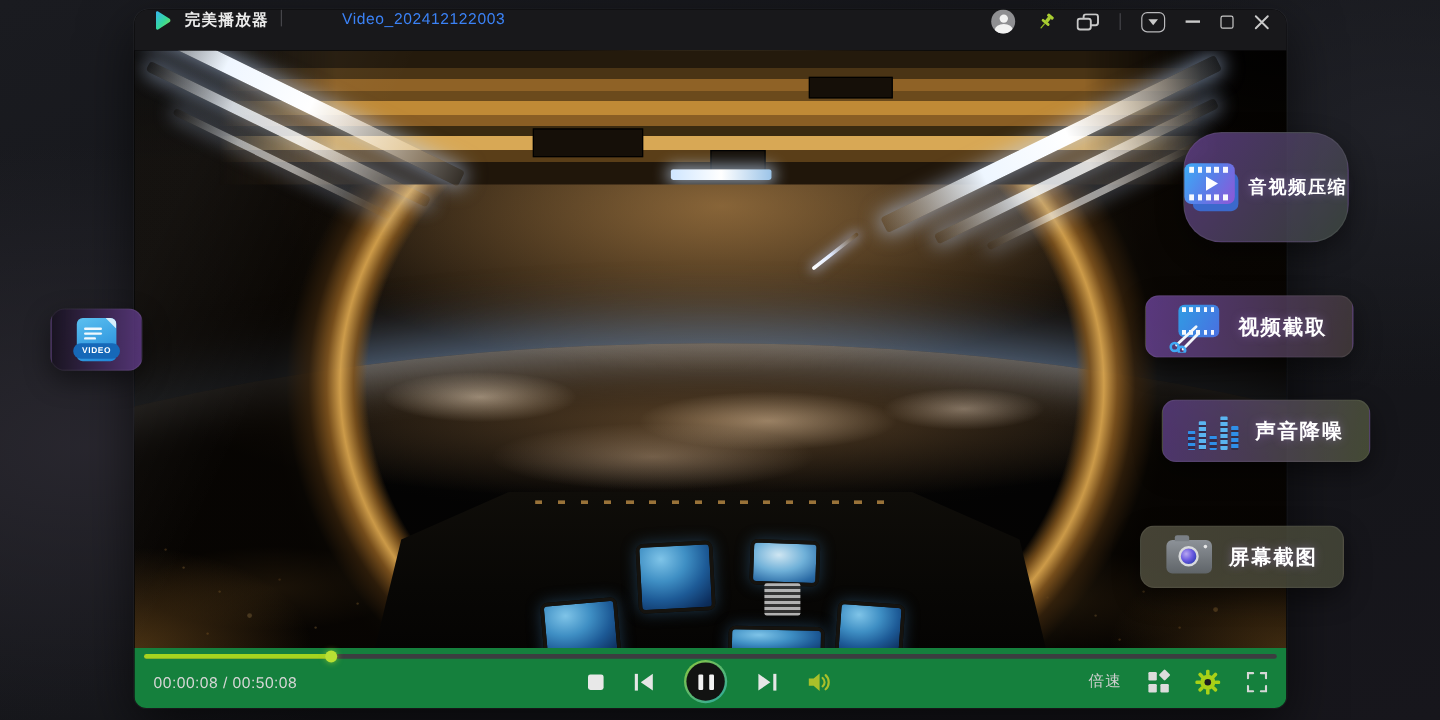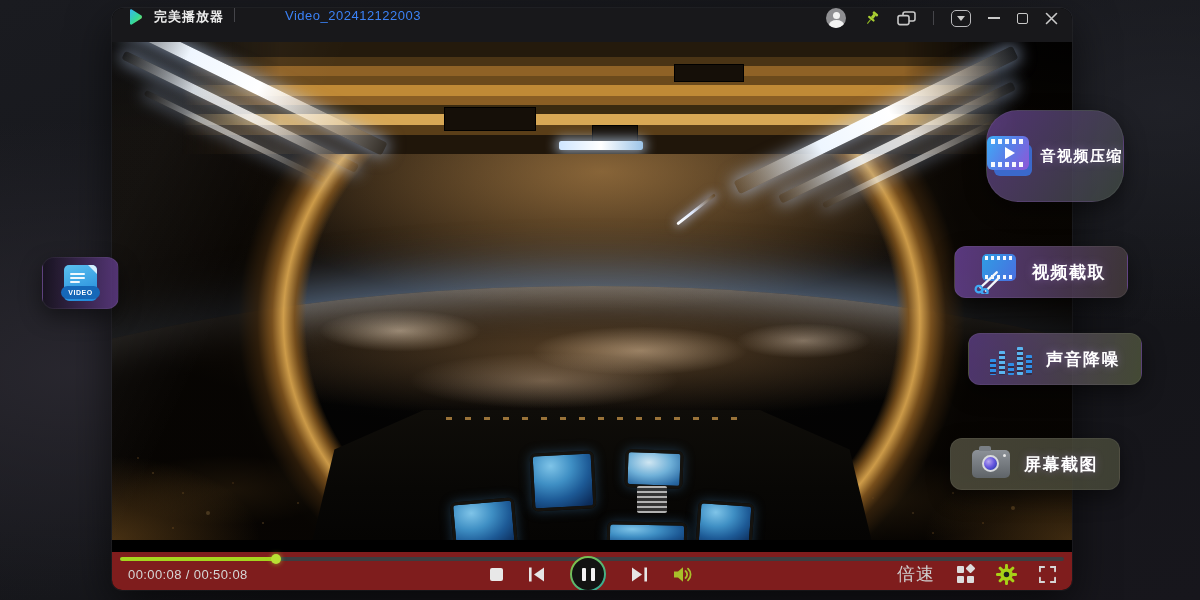--- a/index.html
+++ b/index.html
@@ -144,36 +144,36 @@
   .screen.s2 { left:313px; top:40px; width:58px; height:38px; transform:rotate(2deg);
     background:radial-gradient(120% 120% at 40% 30%, #cfe6f2 0%, #6fb0d8 35%, #2a6aa4 65%, #0d2f5e 100%); }
   .screen.s3 { left:140px; top:90px; width:64px; height:52px; transform:rotate(-5deg); }
   .screen.s4 { left:295px; top:112px; width:80px; height:28px; transform:rotate(1deg); }
   .screen.s5 { left:385px; top:92px; width:56px; height:46px; transform:rotate(4deg); }
   .panel { position:absolute; left:325px; top:76px; width:30px; height:27px; border-radius:2px;
     background:repeating-linear-gradient(180deg,#cfcfcf 0 2px, #3a3a3a 2px 5px); opacity:.85; }
   .glare { background:linear-gradient(115deg, rgba(255,255,255,.05) 0 8%, transparent 20%); }
 
   
-  .controls { position:absolute; left:0; right:0; bottom:0; height:38px; background:#7f1d1d; z-index:30; }
+  .controls { position:absolute; left:0; right:0; bottom:0; height:50px; background:#15803d; z-index:30; }
   .progress { position:absolute; top:5px; left:8px; right:8px; height:4px; border-radius:2px; background:#3c3d40; cursor:pointer; }
   .progress-fill { position:relative; height:100%; border-radius:2px; background:#a5d41f; width:16.5%; }
   .progress-knob { position:absolute; right:-5px; top:-3px; width:10px; height:10px; border-radius:50%; background:#b8e034; box-shadow:0 0 5px rgba(170,215,50,.7); }
   .ctrl-row { position:absolute; left:16px; right:16px; top:11px; bottom:5px; display:flex; align-items:center; }
   .time { color:#d6d6d6; font-size:13px; letter-spacing:.4px; }
   .transport { position:absolute; left:50%; transform:translateX(-50%); display:flex; align-items:center; gap:25px; }
   .tbtn { display:flex; align-items:center; justify-content:center; cursor:pointer; }
   .stop-glyph { width:13px; height:13px; background:#e8e8e8; border-radius:2px; }
   .pausebtn { width:36px; height:36px; border-radius:50%; padding:2px;
     background:linear-gradient(140deg,#8dc63f,#2aa9a0); }
   .pausebtn-inner { width:100%; height:100%; border-radius:50%; background:#121312;
     display:flex; align-items:center; justify-content:center; gap:5px; }
   .pbar { width:4px; height:13px; background:#f2f2f2; border-radius:1px; }
   .right-opts { margin-left:auto; display:flex; align-items:center; gap:22px; }
-  .speed { color:#cfcfcf; font-size:18px; letter-spacing:1px; cursor:pointer; }
+  .speed { color:#cfcfcf; font-size:13px; letter-spacing:1px; cursor:pointer; }
   .gridicon { position:relative; width:17px; height:17px; }
   .gridicon i { position:absolute; width:7px; height:7px; background:#dcdcdc; border-radius:1px; }
   .gridicon i.q1 { left:0; top:0; } .gridicon i.q3 { left:0; top:10px; } .gridicon i.q4 { left:10px; top:10px; }
   .gridicon i.q2 { left:10px; top:-1px; width:7px; height:7px; transform:rotate(45deg); border-radius:1px; }
 
   
   .pillbadge { position:absolute; display:flex; align-items:center; gap:14px; height:52px;
     padding:0 21px; border-radius:12px; z-index:40; cursor:pointer;
     border:1px solid rgba(255,255,255,.06); box-shadow:0 8px 22px rgba(0,0,0,.45); }
   .cardbadge { position:absolute; display:flex; flex-direction:row; align-items:center;

